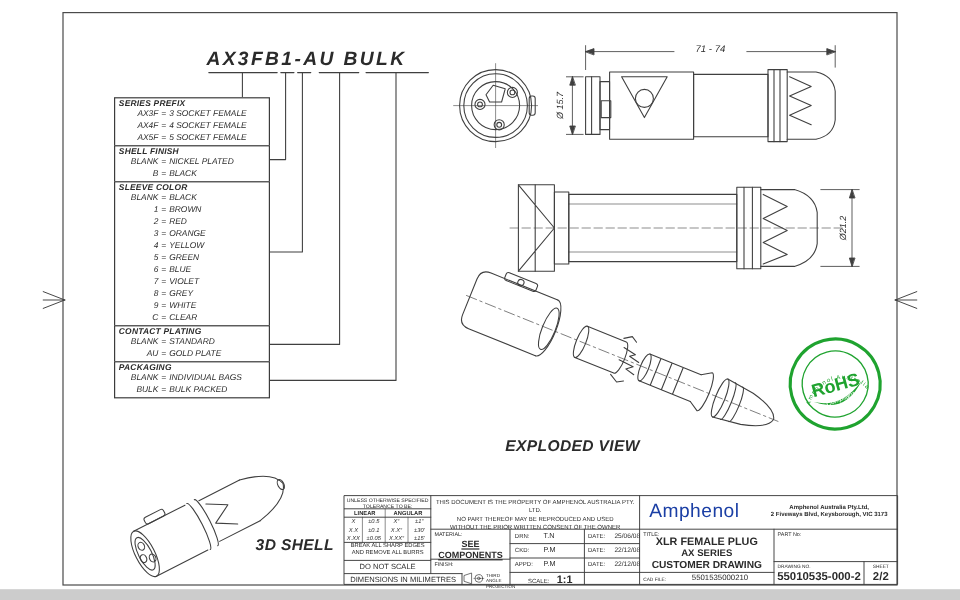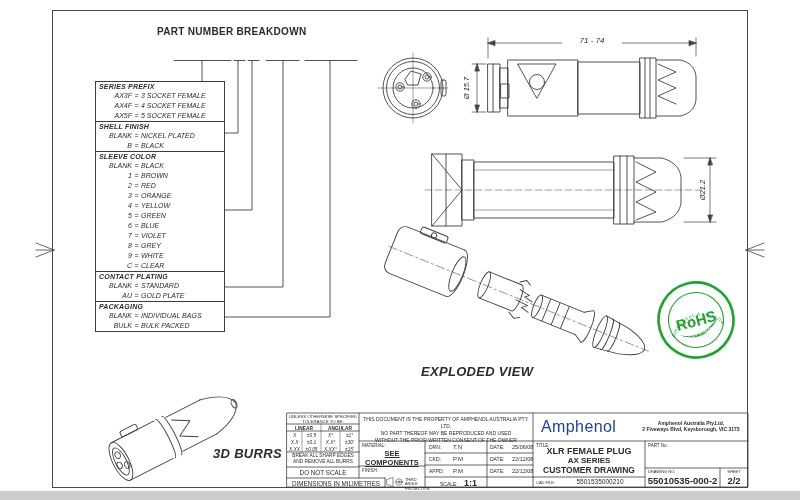--- a/index.html
+++ b/index.html
@@ -188,21 +188,21 @@
     </g>
 
     <g stroke-width="0.6">
       <path d="M387,479.5 L393,477.5 L393,486.5 L387,484.5 Z"></path>
       <circle cx="399" cy="482" r="3.2"></circle>
       <circle cx="399" cy="482" r="1.1"></circle>
       <path d="M394.8,482 H403.2" stroke-width="0.4"></path>
     </g>
   </svg>
 
-  <div class="abs pnb-title">PART NUMBER BREAKDOWN</div>
+  <div class="abs pnb-code">AX3FB1-AU BULK</div>
 
   <div class="sec" style="top:81px;height:41px;">
     <div class="hdr">SERIES PREFIX</div>
     <div class="row">
         <span class="code">AX3F</span>
         <span class="eq">=</span>
         <span class="val">3 SOCKET FEMALE</span>
       </div>
     <div class="row">
         <span class="code">AX4F</span>
@@ -313,21 +313,21 @@
     <div class="row">
         <span class="code">BULK</span>
         <span class="eq">=</span>
         <span class="val">BULK PACKED</span>
       </div>
   </div>
 
   <div class="abs dim" style="left:562px;top:36px;width:60px;">71 - 74</div>
 
   <div class="abs viewlabel" style="left:421px;top:364px;">EXPLODED VIEW</div>
-  <div class="abs viewlabel" style="left:213px;top:446px;">3D BURRS</div>
+  <div class="abs viewlabel" style="left:213px;top:446px;">3D SHELL</div>
 
   <div class="abs tol-head" style="top:413.5px;">
     <div>UNLESS OTHERWISE SPECIFIED</div>
     <div>TOLERANCE TO BE:</div>
   </div>
   <div class="abs tol-col" style="left:287px;top:424.5px;width:34px;">LINEAR</div>
   <div class="abs tol-col" style="left:321px;top:424.5px;width:38px;">ANGULAR</div>
   <div class="abs tol-row" style="top:431.5px;">
     <span class="tc1">X</span>
       <span class="tc2">±0.5</span>

